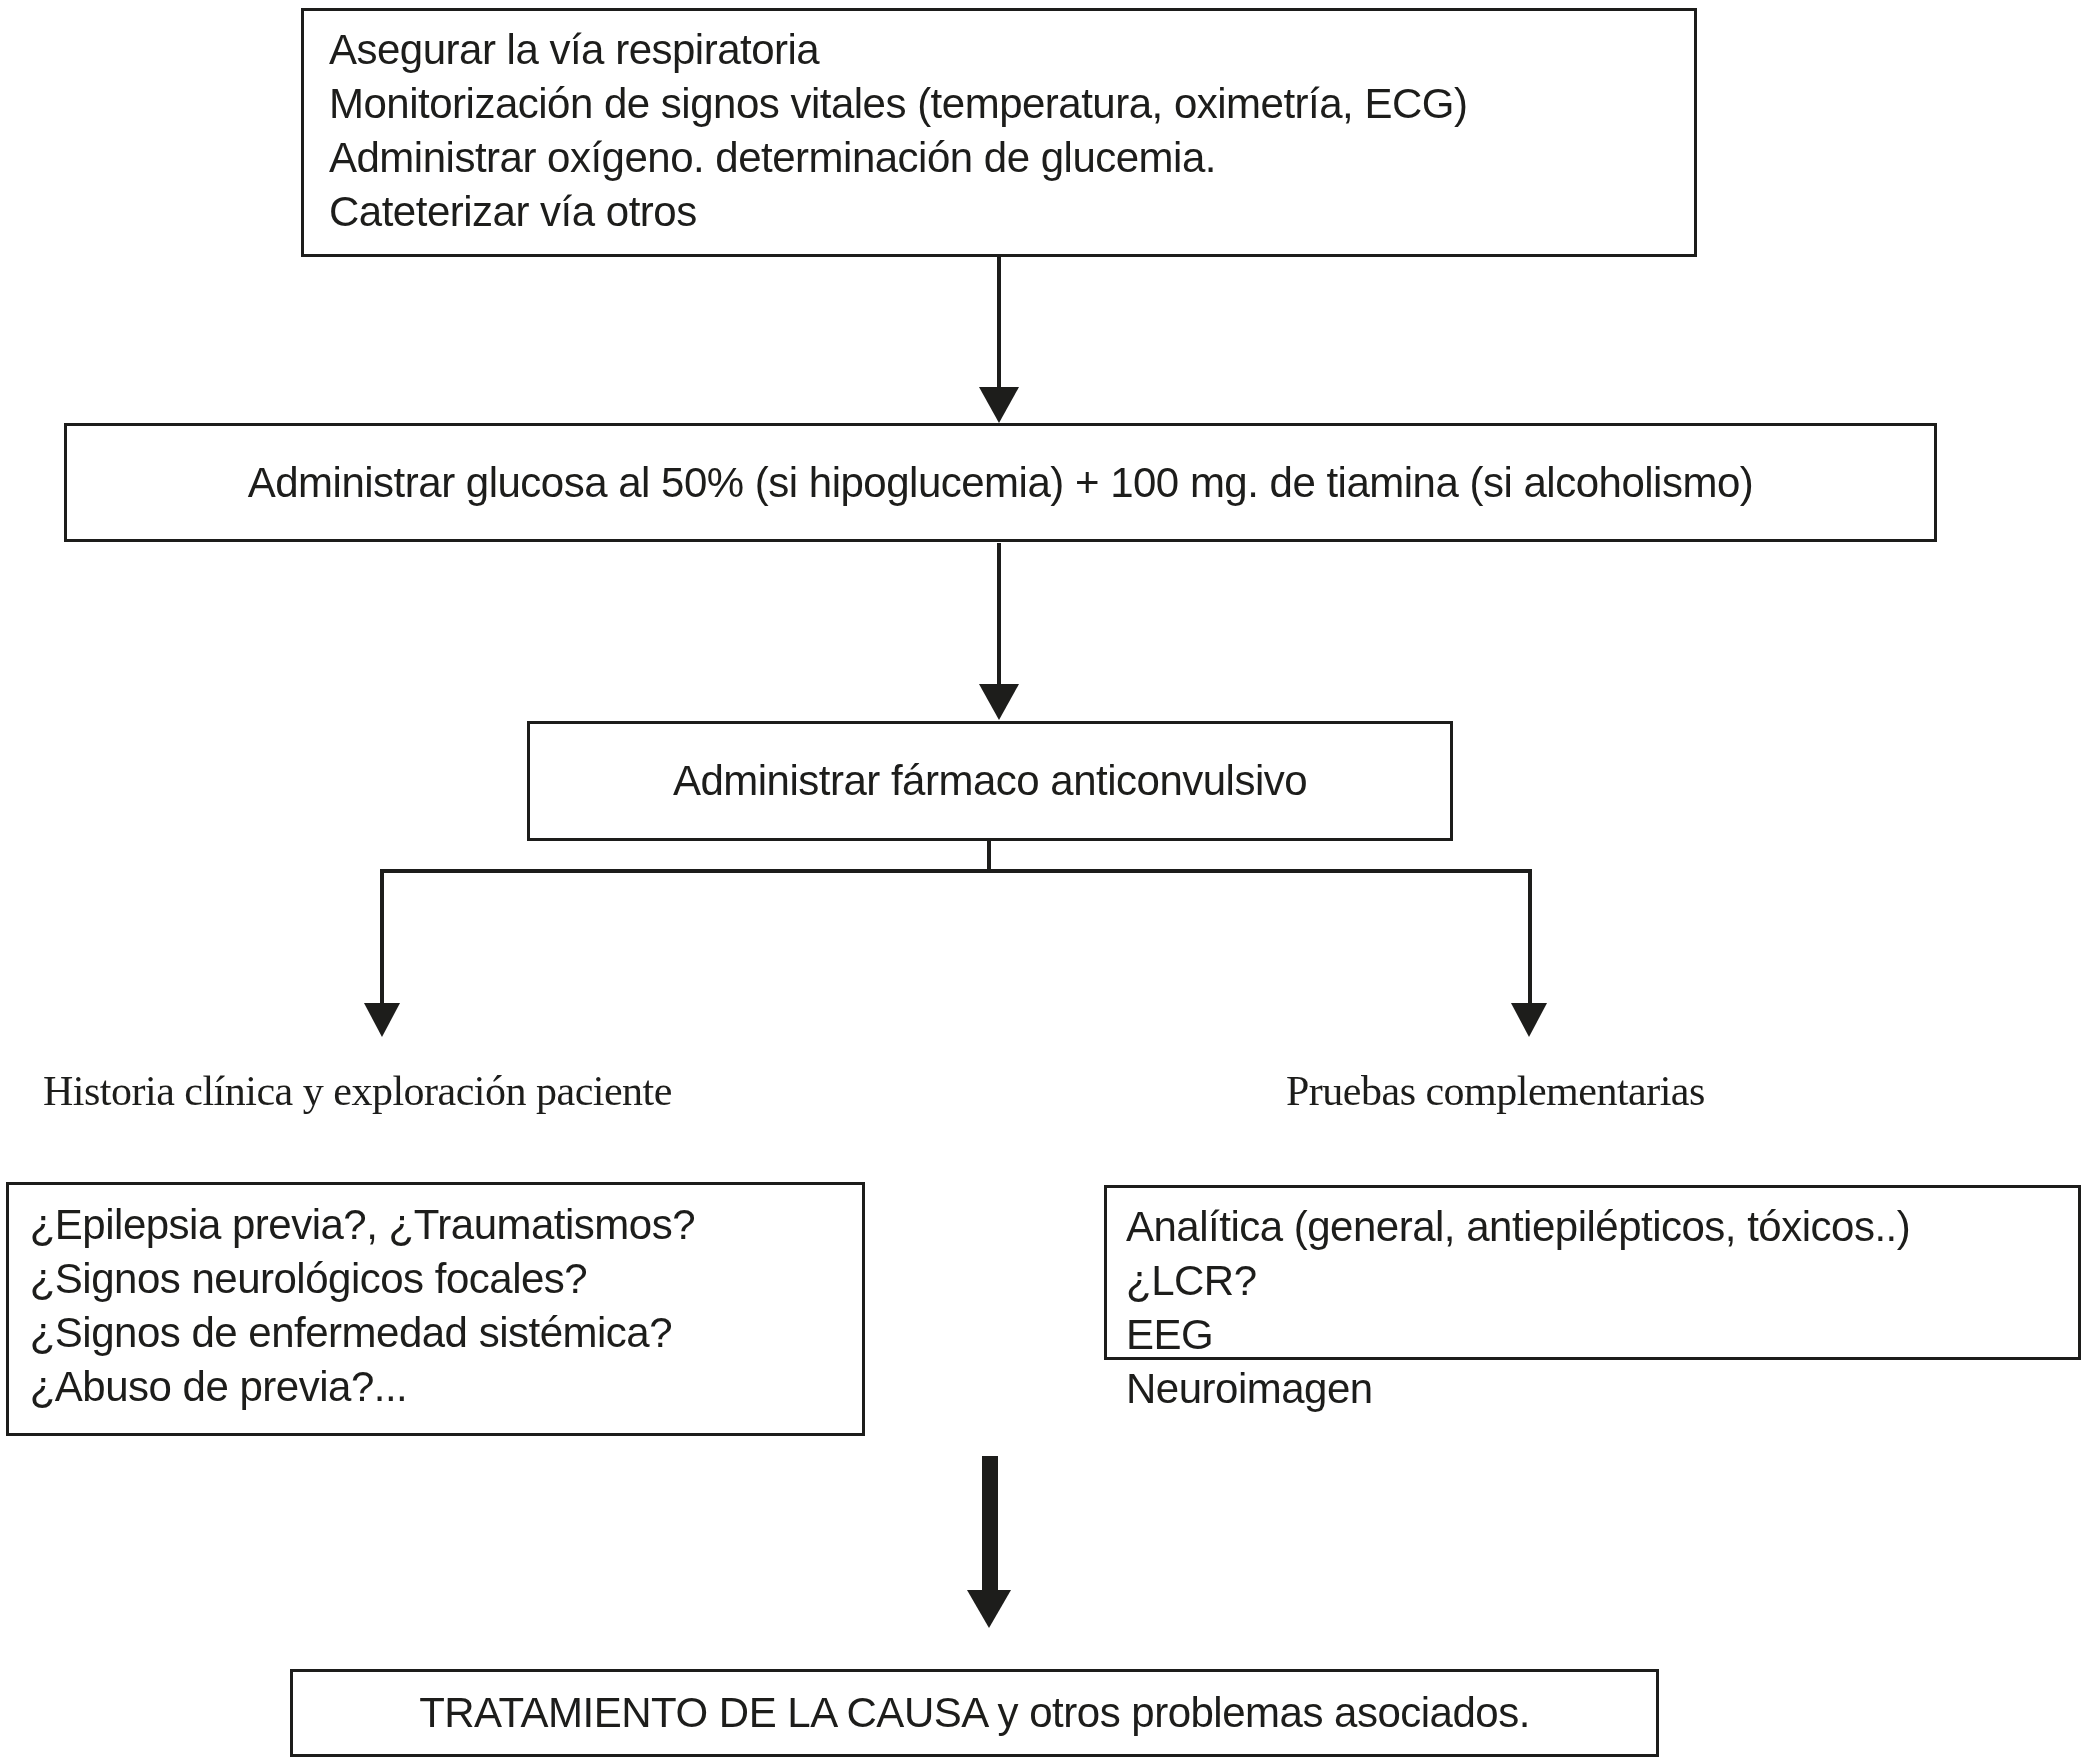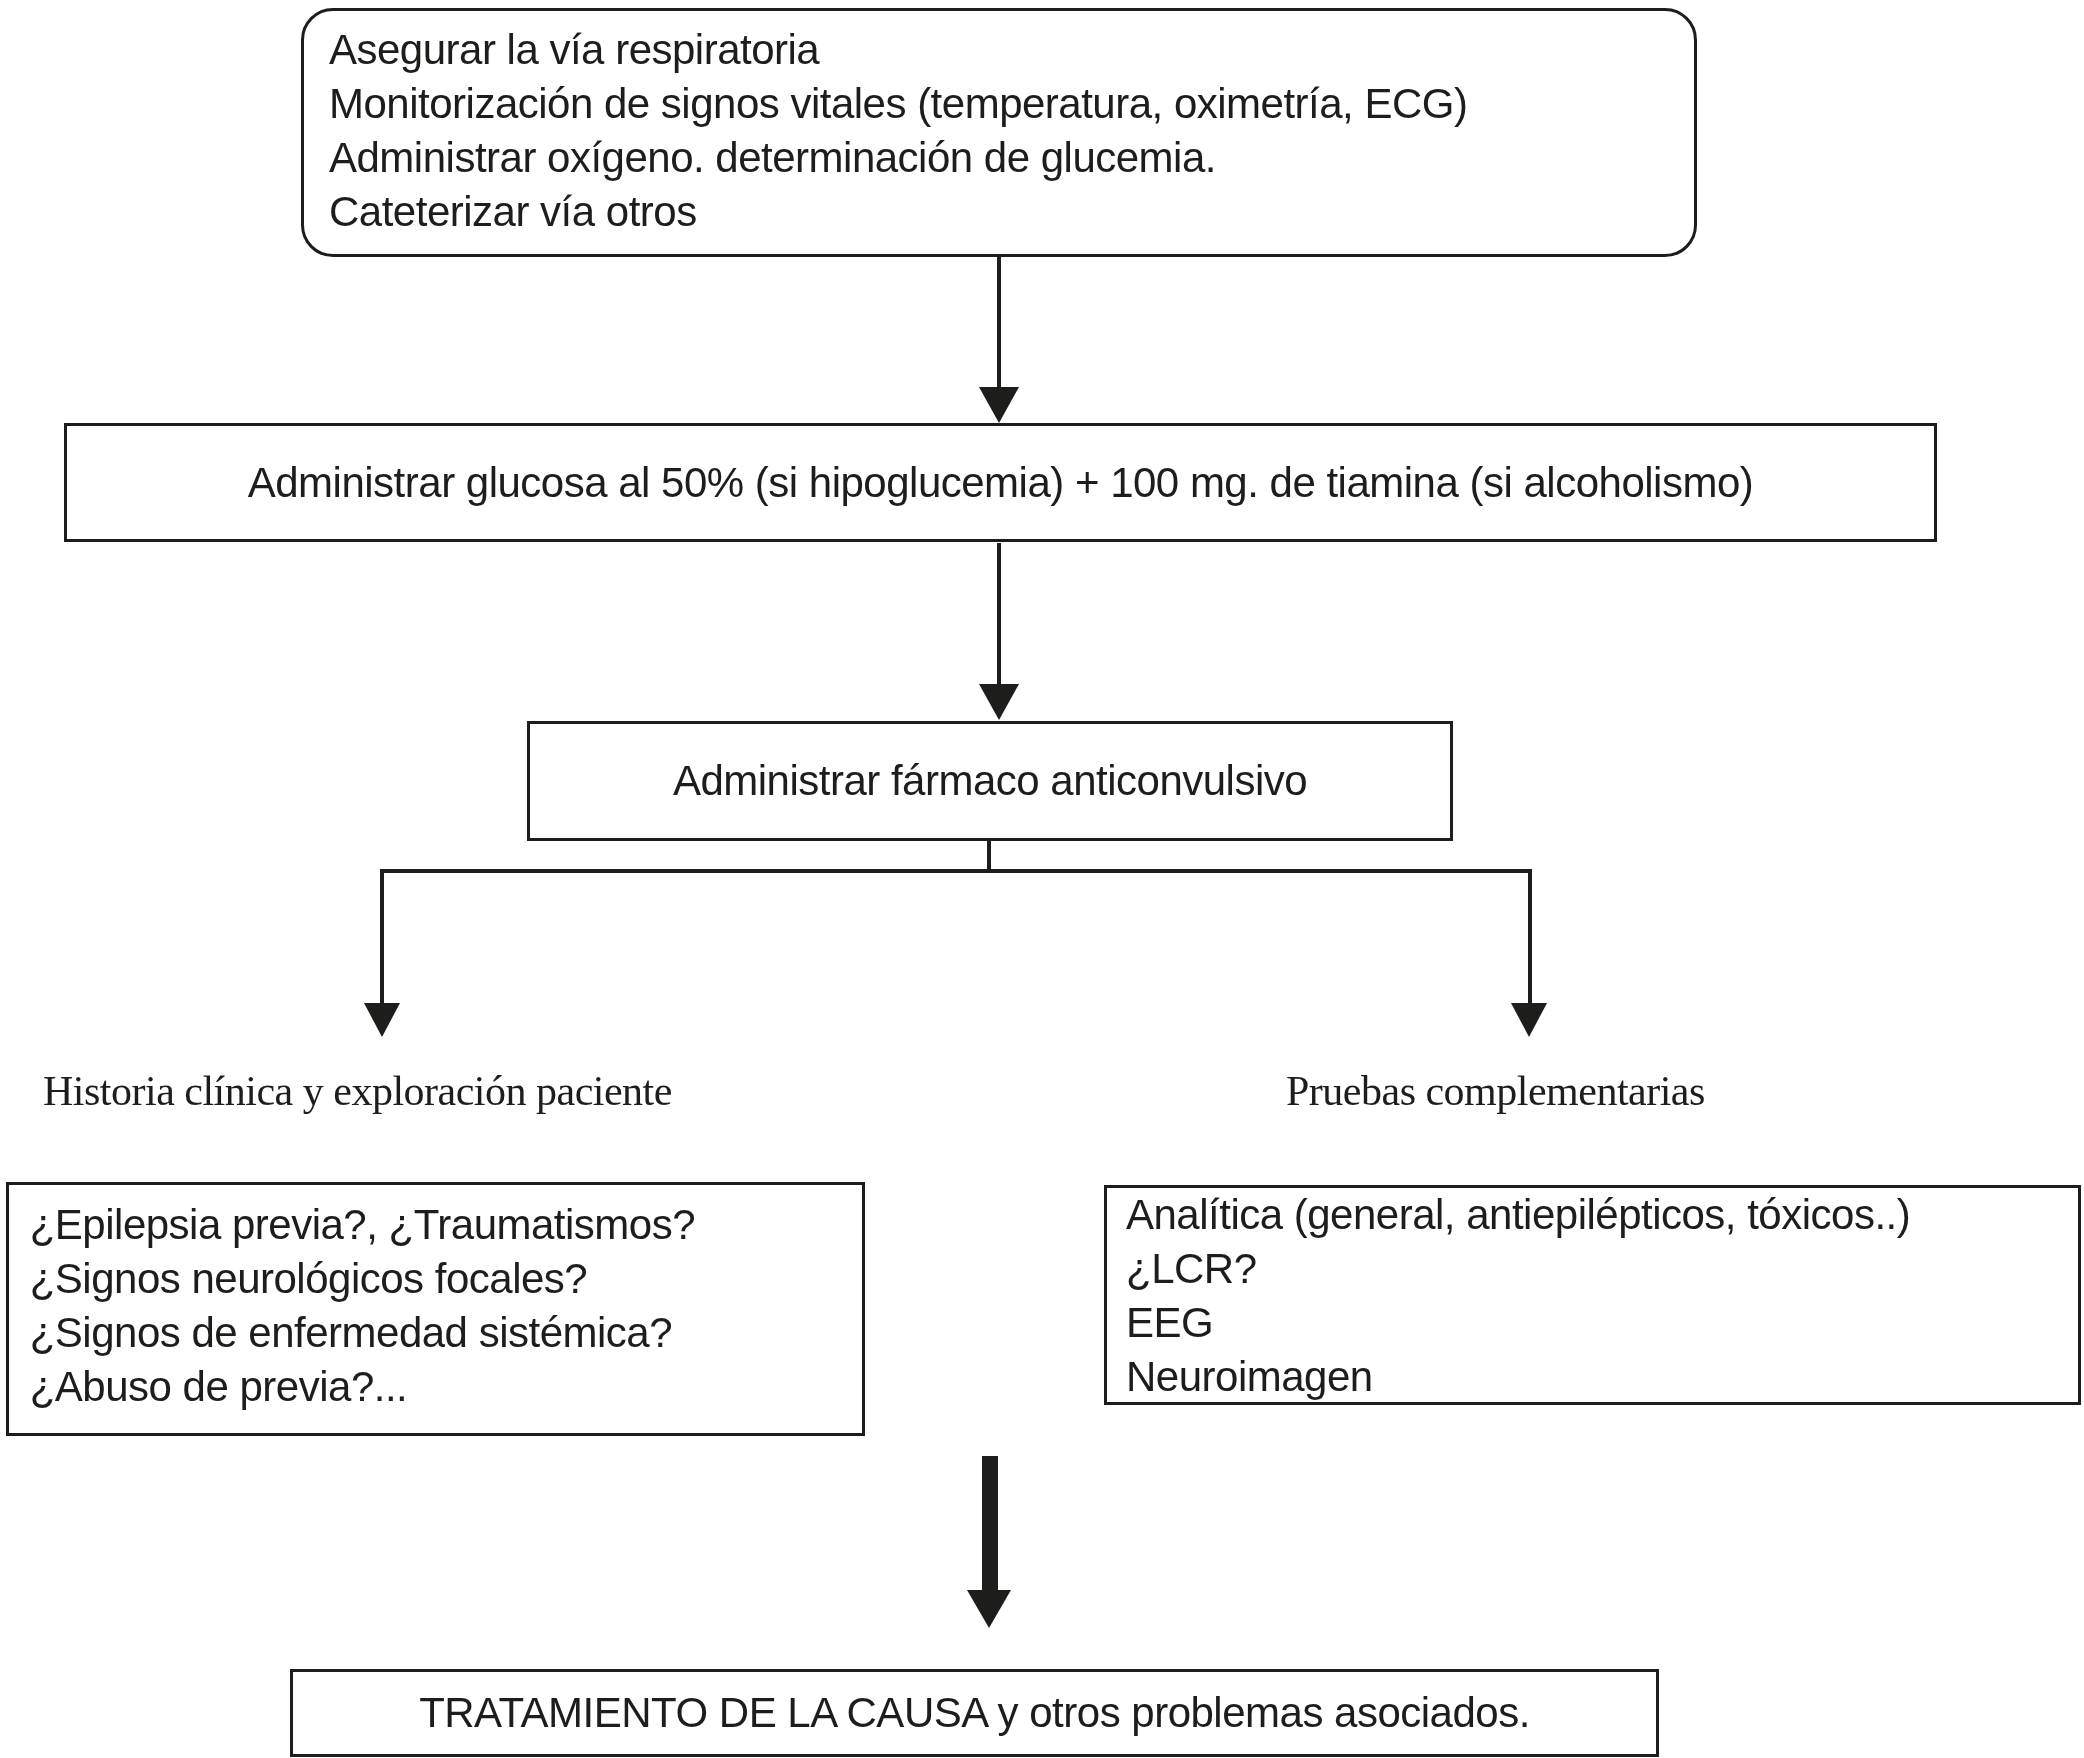--- a/index.html
+++ b/index.html
@@ -46,42 +46,42 @@
 
   .thick-shaft { position: absolute; width: 16.3px; background: var(--ink); }
   .thick-head {
     position: absolute; width: 0; height: 0;
     border-left: 22px solid transparent;
     border-right: 22px solid transparent;
     border-top: 38px solid var(--ink);
   }
 
   
-  #box1 { left: 301px; top: 7.6px; width: 1396px; height: 249px; padding: 12.4px 25px; border-radius: 32px; }
+  #box1 { left: 301px; top: 7.6px; width: 1396px; height: 249px; padding: 12.4px 25px; }
   #a1-line { left: 997px; top: 256px; height: 131px; }
   #a1-head { left: 979px; top: 387px; }
 
   #box2 { left: 64px; top: 423px; width: 1873px; height: 119px; }
   #a2-line { left: 997px; top: 543px; height: 141px; }
   #a2-head { left: 979px; top: 684px; }
 
   #box3 { left: 527px; top: 721px; width: 926px; height: 120px; }
 
   #stub      { left: 987px; top: 838px;  height: 31px; }
   #branch-h  { left: 380px;  top: 869px;  width: 1151px; }
   #branch-lv { left: 380px;  top: 869px;  height: 134px; }
   #branch-lh { left: 364px;  top: 1003px; }
   #branch-rv { left: 1528px; top: 869px;  height: 134px; }
   #branch-rh { left: 1511px; top: 1003px; }
 
   #label-left  { left: 43px;   top: 1067px; }
   #label-right { left: 1262px; top: 1067px; margin-left: 24px; }
 
   #box-left  { left: 5.7px;    top: 1182px; width: 859px;  height: 254px; padding: 13.4px 21px; }
-  #box-right { left: 1104px; top: 1185px; width: 977px; height: 220px; padding: 0 19px; }
+  #box-right { left: 1104px; top: 1185px; width: 977px; height: 175px; padding: 12px 19px; }
 
   #thick-shaft { left: 982px; top: 1456px; height: 134px; }
   #thick-head  { left: 967px; top: 1590px; }
 
   #box-bottom { left: 290px; top: 1669px; width: 1369px; height: 88px; }
 </style>
 </head>
 <body>
 
 <div class="canvas">

